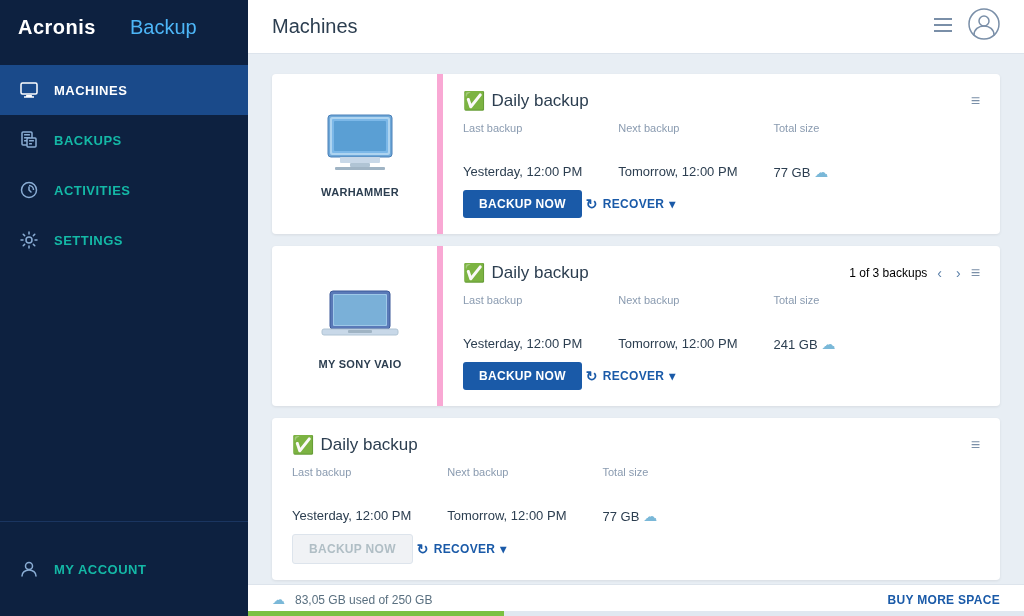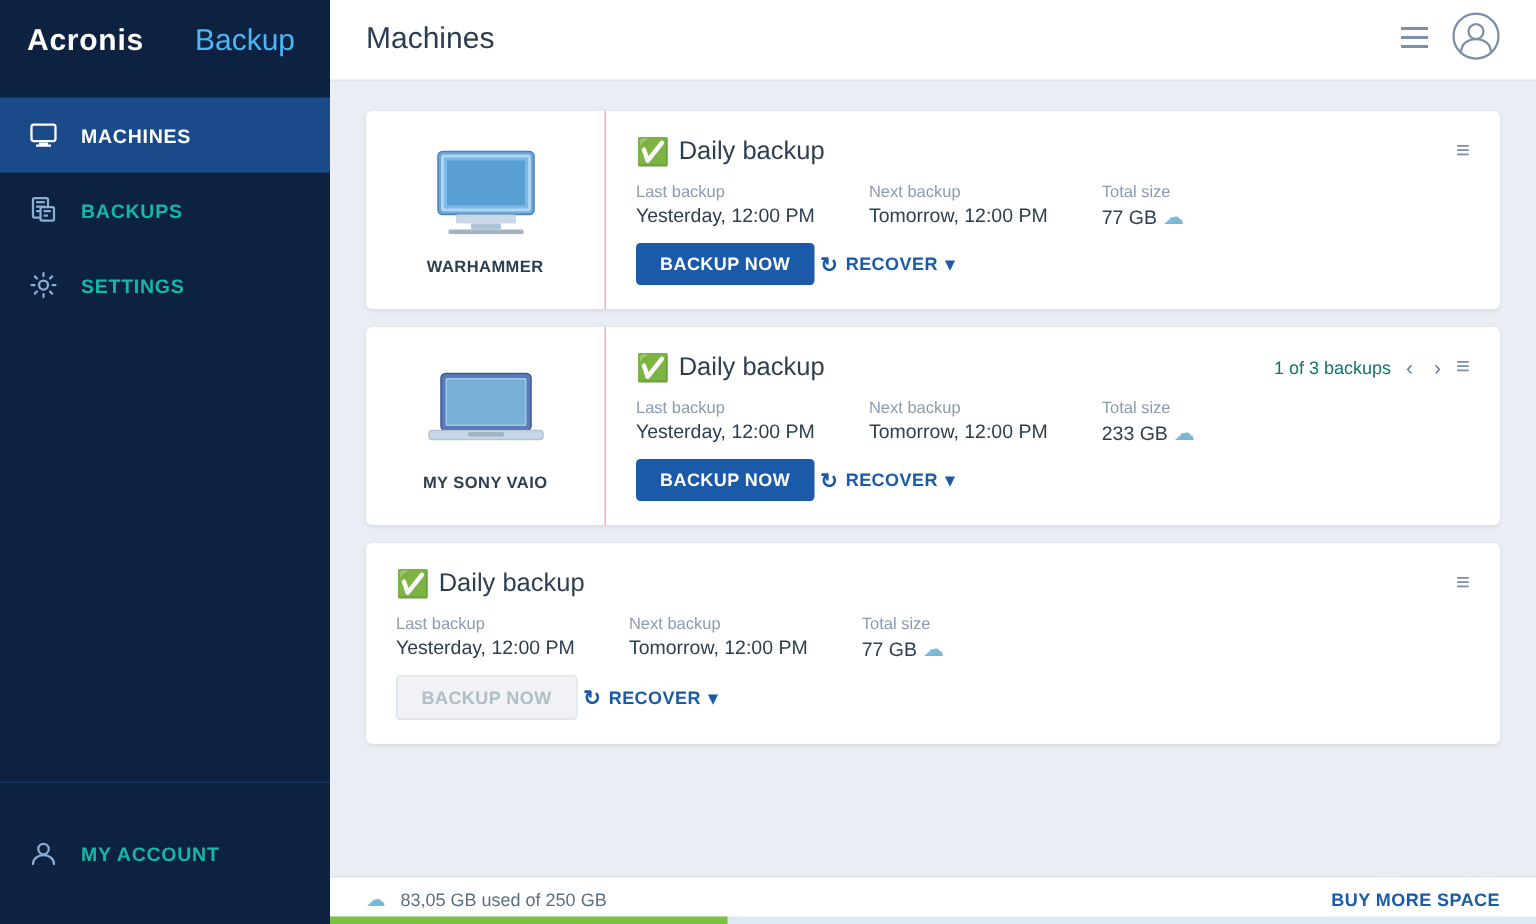--- a/index.html
+++ b/index.html
@@ -1,20 +1,20 @@
 <!DOCTYPE html>
 <html><head>
   <meta charset="utf-8">
   <style>
     * { box-sizing: border-box; margin: 0; padding: 0; }
     body { font-family: 'Segoe UI', Arial, sans-serif; display: flex; height: 616px; width: 1024px; overflow: hidden; background: #e8eef4; }
 
     
     .sidebar {
-      width: 220px;
+      width: 248px;
       background: #0d2140;
       display: flex;
       flex-direction: column;
       flex-shrink: 0;
       height: 100%;
     }
     .sidebar-logo {
       padding: 16px 18px;
       display: flex;
       align-items: center;
@@ -84,21 +84,22 @@
       box-shadow: 0 1px 3px rgba(0,0,0,0.08);
     }
     .machine-thumb {
       width: 160px;
       flex-shrink: 0;
       display: flex;
       flex-direction: column;
       align-items: center;
       justify-content: center;
       padding: 20px 16px;
-      border-right: 1px solid #f9a8d4;
+      border-right: 6px solid #f9a8d4;
+      margin-left: 11px;
     }
     .machine-name { font-size: 11px; font-weight: 700; color: #2c3e50; margin-top: 10px; text-align: center; letter-spacing: 0.3px; }
     .machine-status { font-size: 11px; color: #8a9bb0; margin-top: 2px; }
 
     .machine-info {
       flex: 1;
       padding: 16px 20px;
       display: flex;
       flex-direction: column;
       gap: 10px;
@@ -120,21 +121,21 @@
     .info-nav { display: flex; align-items: center; gap: 6px; font-size: 12px; color: #7a8fa8; }
     .nav-arrow { cursor: pointer; color: #5a7fa8; font-size: 14px; padding: 2px 4px; }
     .menu-dots { color: #7a8fa8; cursor: pointer; font-size: 16px; }
 
     .backup-meta {
       display: flex;
       gap: 36px;
     }
     .meta-item { display: flex; flex-direction: column; gap: 2px; }
     .meta-label { font-size: 11px; color: #8a9bb0; }
-    .meta-value { font-size: 13px; color: #2c3e50; display: flex; align-items: center; gap: 4px; }
+    .meta-value { font-size: 13px; color: #2c3e50; display: flex; align-items: center; gap: 4px; margin-top: 28px; }
     .cloud-icon { color: #7ab8d8; font-size: 14px; }
 
     .backup-actions { display: flex; align-items: center; gap: 4px; }
     .btn-backup {
       background: #1a5aa8;
       color: #ffffff;
       border: none;
       padding: 7px 16px;
       font-size: 12px;
       font-weight: 600;
@@ -201,20 +202,30 @@
           <rect x="8" y="8" width="9" height="9" rx="1" fill="#0d2140" stroke="#8aadd4" stroke-width="1.5"></rect>
           <rect x="10" y="10" width="5" height="1.5" rx="0.5" fill="#8aadd4"></rect>
           <rect x="10" y="13" width="3" height="1.5" rx="0.5" fill="#8aadd4"></rect>
         </svg>
       </span>
       <span>BACKUPS</span>
     </div>
     <div class="nav-item">
       <span class="nav-icon">
         <svg width="20" height="20" viewBox="0 0 20 20" fill="none">
+          <circle cx="10" cy="10" r="7.5" stroke="#8aadd4" stroke-width="1.5" fill="none"></circle>
+          <path d="M10 5.5 A4.5 4.5 0 0 1 14.5 10" stroke="#8aadd4" stroke-width="1.5" fill="none"></path>
+          <polyline points="10,7 10,10 12,12" stroke="#8aadd4" stroke-width="1.5" fill="none" stroke-linecap="round"></polyline>
+        </svg>
+      </span>
+      <span>ACTIVITIES</span>
+    </div>
+    <div class="nav-item">
+      <span class="nav-icon">
+        <svg width="20" height="20" viewBox="0 0 20 20" fill="none">
           <circle cx="10" cy="10" r="3" stroke="#8aadd4" stroke-width="1.5" fill="none"></circle>
           <path d="M10 2v2M10 16v2M2 10h2M16 10h2M4.22 4.22l1.42 1.42M14.36 14.36l1.42 1.42M4.22 15.78l1.42-1.42M14.36 5.64l1.42-1.42" stroke="#8aadd4" stroke-width="1.5" stroke-linecap="round"></path>
         </svg>
       </span>
       <span>SETTINGS</span>
     </div>
   </nav>
   <div class="sidebar-footer">
     <div class="nav-item">
       <span class="nav-icon">
@@ -316,39 +327,39 @@
         </svg>
         <span class="machine-name">MY SONY VAIO</span>
       </div>
       <div class="machine-info">
         <div class="info-header">
           <div class="backup-title">
             <span class="check-icon">✅</span>
             <span>Daily backup</span>
           </div>
           <div class="info-nav">
-            <span style="font-size:12px;color:#0f766e;">1 of 3 backups</span>
+            <span style="font-size:12px;color:#000000;">1 of 3 backups</span>
             <span class="nav-arrow">‹</span>
             <span class="nav-arrow">›</span>
             <span class="menu-dots">≡</span>
           </div>
         </div>
         <div class="backup-meta">
           <div class="meta-item">
             <span class="meta-label">Last backup</span>
             <span class="meta-value">Yesterday, 12:00 PM</span>
           </div>
           <div class="meta-item">
             <span class="meta-label">Next backup</span>
             <span class="meta-value">Tomorrow, 12:00 PM</span>
           </div>
           <div class="meta-item">
             <span class="meta-label">Total size</span>
             <span class="meta-value">
-              <span>233 GB</span>
+              <span>241 GB</span>
               <span class="cloud-icon">☁</span>
             </span>
           </div>
         </div>
         <div class="backup-actions">
           <button class="btn-backup">BACKUP NOW</button>
           <button class="btn-recover">
             <span class="recover-icon">↻</span>
             <span>RECOVER</span>
             <span>▾</span>

